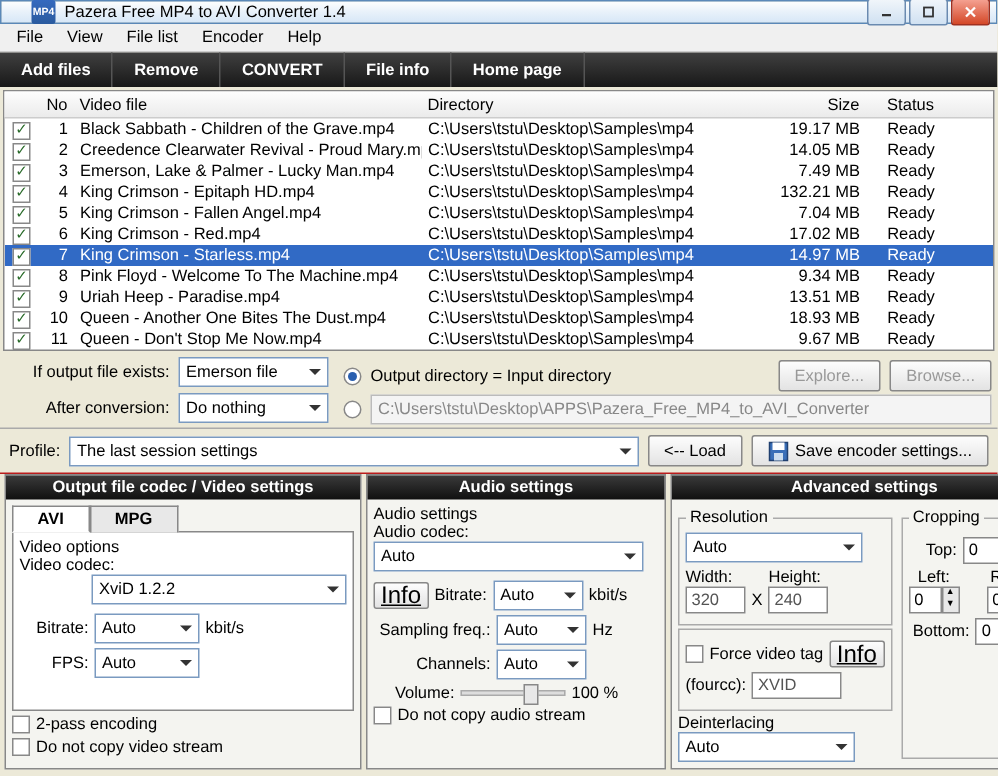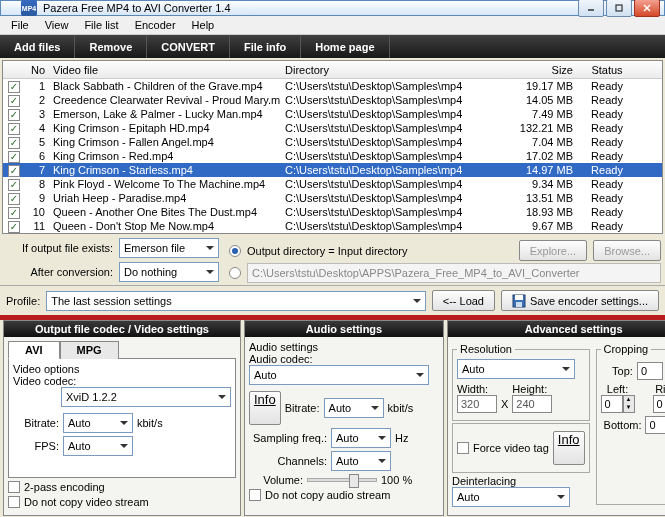--- a/index.html
+++ b/index.html
@@ -47,21 +47,21 @@
 .panel-h { background:linear-gradient(#3a3a3a,#101010); color:#fff; text-align:center; font-weight:bold; padding:2px; margin:-4px -4px 4px; }
 .tabs { display:flex; }
 .tab { border:1px solid #888; border-bottom:none; padding:2px 16px; background:#e8e8e8; font-weight:bold; }
 .tab.active { background:#fff; border-bottom:1px solid #fff; position:relative; z-index:1; }
 .panel-body { border:1px solid #888; background:#fff; padding:4px; margin-top:-1px; }
 .frow { display:flex; align-items:center; gap:4px; margin:3px 0; }
 .lbl { white-space:nowrap; }
 .num-in { width:40px; height:18px; border:1px solid #888; padding:1px 3px; background:#fff; }
 .spin { width:12px;height:18px;display:flex;flex-direction:column;border:1px solid #888;background:#e8e8e8; }
 .spin div{flex:1;font-size:6px;text-align:center;line-height:1;}
-.info-btn { border:1px solid #888; background:linear-gradient(#fdfdfd,#e3e3e3); padding:0 4px; height:34px; font-size:13px; border-radius:2px; text-decoration:underline; }
+.info-btn { border:1px solid #888; background:linear-gradient(#fdfdfd,#e3e3e3); padding:0 4px; height:18px; font-size:16px; border-radius:2px; text-decoration:underline; }
 .slider { width:70px; height:4px; background:#ddd; border:1px solid #aaa; position:relative; }
 .slider::after { content:""; position:absolute; left:60%; top:-5px; width:8px; height:12px; background:#e8e8e8; border:1px solid #888; }
 fieldset { border:1px solid #aaa; padding:4px; margin:2px 0; }
 fieldset legend { padding:0 3px; }
 .flex1 { flex:1; }
 .disk-icon { width:14px;height:14px;display:inline-block; }
 </style>
 </head>
 <body>
 
@@ -228,21 +228,21 @@
       <span class="btn disabled">Explore...</span>
       <span class="btn disabled">Browse...</span>
     </div>
     <div style="display:flex;align-items:center;gap:6px;">
       <span class="radio"></span>
       <span class="txt-dis flex1">C:\Users\tstu\Desktop\APPS\Pazera_Free_MP4_to_AVI_Converter</span>
     </div>
   </div>
 </div>
 
-<div class="opts-bar" style="border-top:1px solid #aaa;border-bottom:5px solid #b91c1c;padding:4px 6px;">
+<div class="opts-bar" style="border-top:1px solid #aaa;border-bottom:1px solid #b91c1c;padding:4px 6px;">
   <span class="lbl">Profile:</span>
   <span class="sel-ctrl flex1">
       <span>The last session settings</span>
     </span>
   <span class="btn">&lt;-- Load</span>
   <span class="btn">
     <svg class="disk-icon" viewBox="0 0 14 14">
         <rect x="1" y="1" width="12" height="12" fill="#3a6fb8" stroke="#204070"></rect>
         <rect x="3" y="1" width="8" height="5" fill="#fff"></rect>
         <rect x="4" y="8" width="6" height="5" fill="#cde"></rect>
@@ -347,20 +347,24 @@
               <div class="lbl">Height:</div>
               <input class="num-in" disabled="" value="240" style="">
             </div>
           </div>
         </fieldset>
         <fieldset>
           <div class="frow">
             <span class="chk"></span>
             <span class="lbl">Force video tag</span>
             <span class="info-btn">Info</span>
+          </div>
+          <div class="frow">
+            <span class="lbl">(fourcc):</span>
+            <input class="num-in" style="width: 60px;" disabled="" value="XVID">
           </div>
         </fieldset>
         <div class="lbl">Deinterlacing</div>
         <div class="sel-ctrl" style="width:118px;">
             <span>Auto</span>
           </div>
       </div>
       <fieldset style="flex:0 0 100px;">
         <legend>Cropping</legend>
         <div class="frow" style="justify-content:center;">

